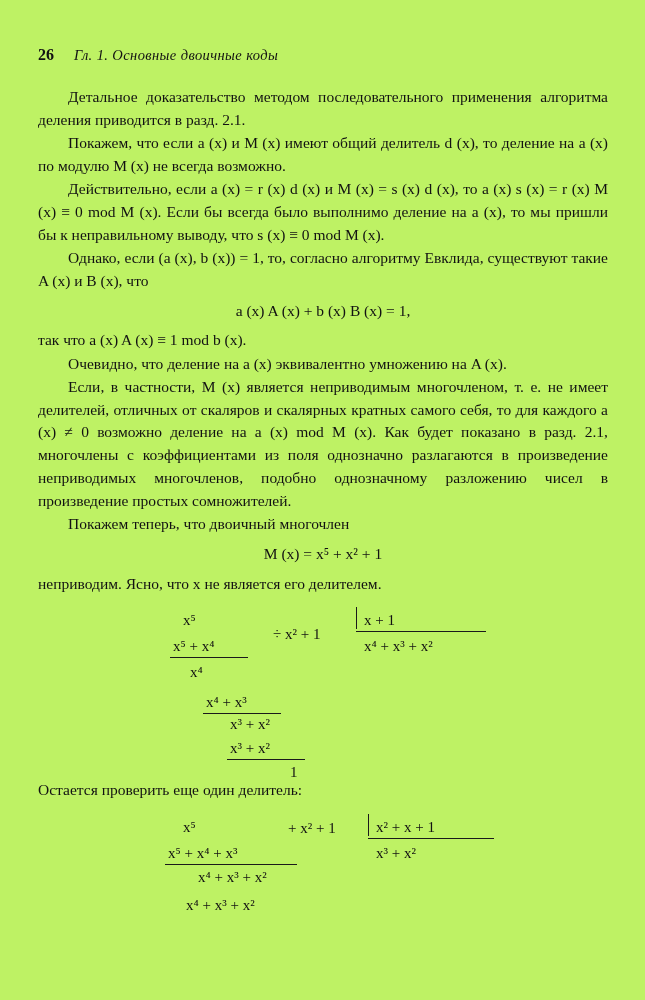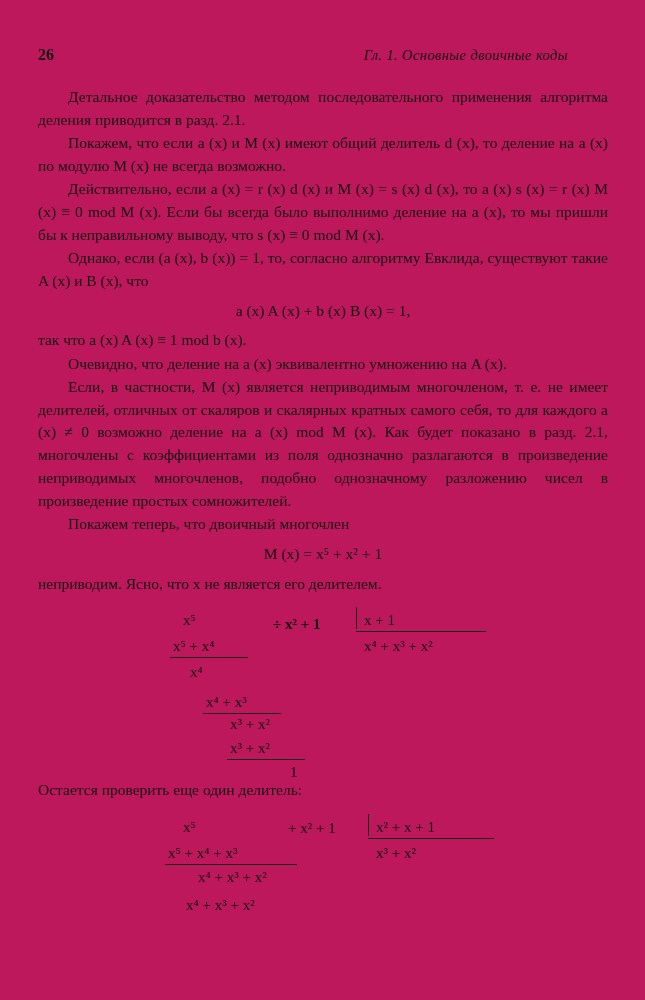--- a/index.html
+++ b/index.html
@@ -13,41 +13,41 @@
     position: relative;
     font-family: "Liberation Serif", serif;
     color: #121212;
     overflow: hidden;
   }
   .page {
     position: absolute;
     left: 0; top: 0;
     width: 645px;
     height: 1000px;
-    background: #be185d;
+    background: #bef264;
   }
   .content {
     position: absolute;
     left: 38px;
     top: 46px;
     width: 570px;
   }
   .header-row {
     display: flex;
     align-items: baseline;
     margin-bottom: 22px;
   }
   .page-number {
     font-size: 16px;
     font-weight: bold;
     width: 36px;
   }
   .running-head {
     flex: 1;
-    text-align: right;
+    text-align: left;
     font-style: italic;
     font-size: 14.5px;
     letter-spacing: 0.4px;
     padding-right: 40px;
   }
   .body-text {
     font-size: 15.5px;
     line-height: 1.47;
     text-align: justify;
   }
@@ -118,21 +118,21 @@
       <p class="para">Если, в частности, M (x) является неприводимым многочленом, т. е. не имеет делителей, отличных от скаляров и скалярных кратных самого себя, то для каждого a (x) ≠ 0 возможно деление на a (x) mod M (x). Как будет показано в разд. 2.1, многочлены с коэффициентами из поля однозначно разлагаются в произведение неприводимых многочленов, подобно однозначному разложению чисел в произведение простых сомножителей.</p>
       <p class="para">Покажем теперь, что двоичный многочлен</p>
 
       <div class="eq-center">M (x) = x⁵ + x² + 1</div>
 
       <p class="para noindent">неприводим. Ясно, что x не является его делителем.</p>
 
       <div class="division blk1">
         <div class="div-wrap">
           <span class="dl" style="left:145px; top:0;">x⁵</span>
-          <span class="dl" style="left:235px; top:4px;font-weight:bold;">÷ x² + 1</span>
+          <span class="dl" style="left:235px; top:14px;">÷ x² + 1</span>
 
           <span class="vbar" style="left:318px; top:-2px; height:22px;"></span>
           <span class="dl" style="left:326px; top:0;">x + 1</span>
           <span class="rule" style="left:318px; top:22px; width:130px;"></span>
           <span class="dl" style="left:326px; top:26px;">x⁴ + x³ + x²</span>
 
           <span class="dl" style="left:135px; top:26px;">x⁵ + x⁴</span>
           <span class="rule" style="left:132px; top:48px; width:78px;"></span>
 
           <span class="dl" style="left:152px; top:52px;">x⁴</span>

